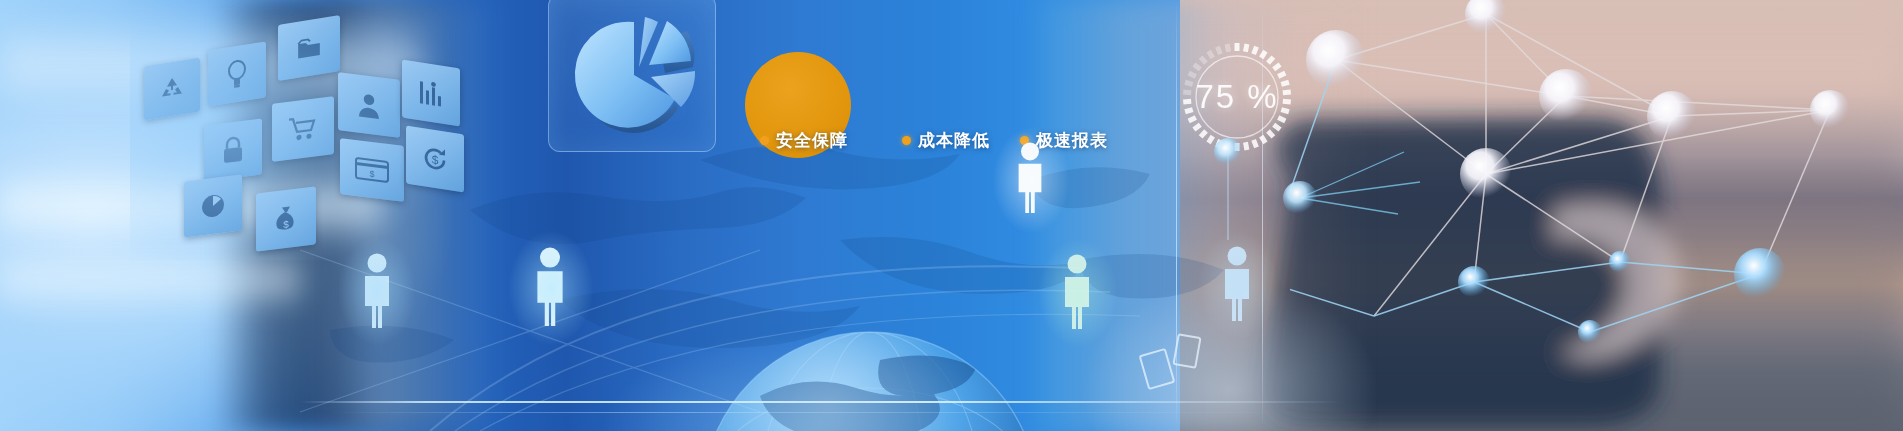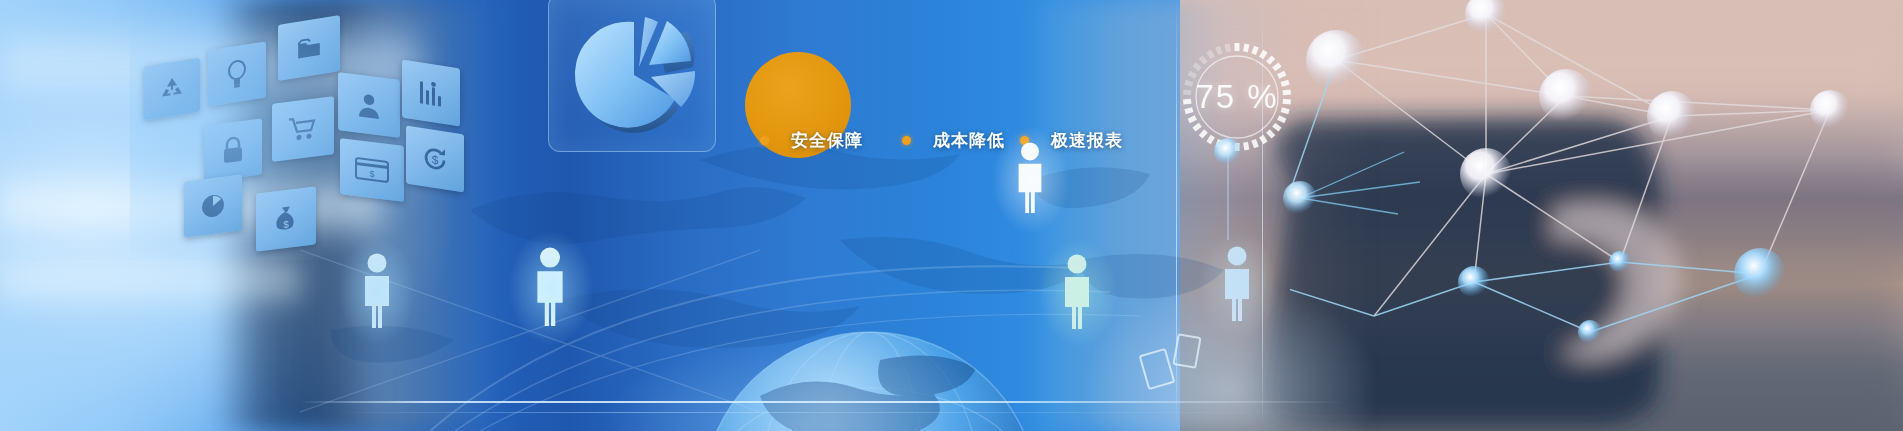--- a/index.html
+++ b/index.html
@@ -164,21 +164,21 @@
     text-shadow:0 2px 10px rgba(12,40,84,.45), 0 0 2px rgba(255,255,255,.6);
     white-space:nowrap;
   }
   .bullets {
     margin-top:24px;
     display:grid;
     grid-template-columns:142px 118px auto;
     grid-auto-rows:40px;
     column-gap:0px;
   }
-  .bullet { display:flex; align-items:center; gap:22px; }
+  .bullet { display:flex; align-items:center; gap:7px; }
   .bullet .dot {
     width:9px; height:9px; border-radius:50%;
     background:#f0a01c; flex:0 0 auto;
     box-shadow:0 0 5px rgba(240,160,28,.7);
   }
   .bullet .txt {
     color:#ffffff; font-size:17px; font-weight:bold; letter-spacing:1px;
     text-shadow:0 1px 5px rgba(10,36,78,.55);
     white-space:nowrap;
   }

